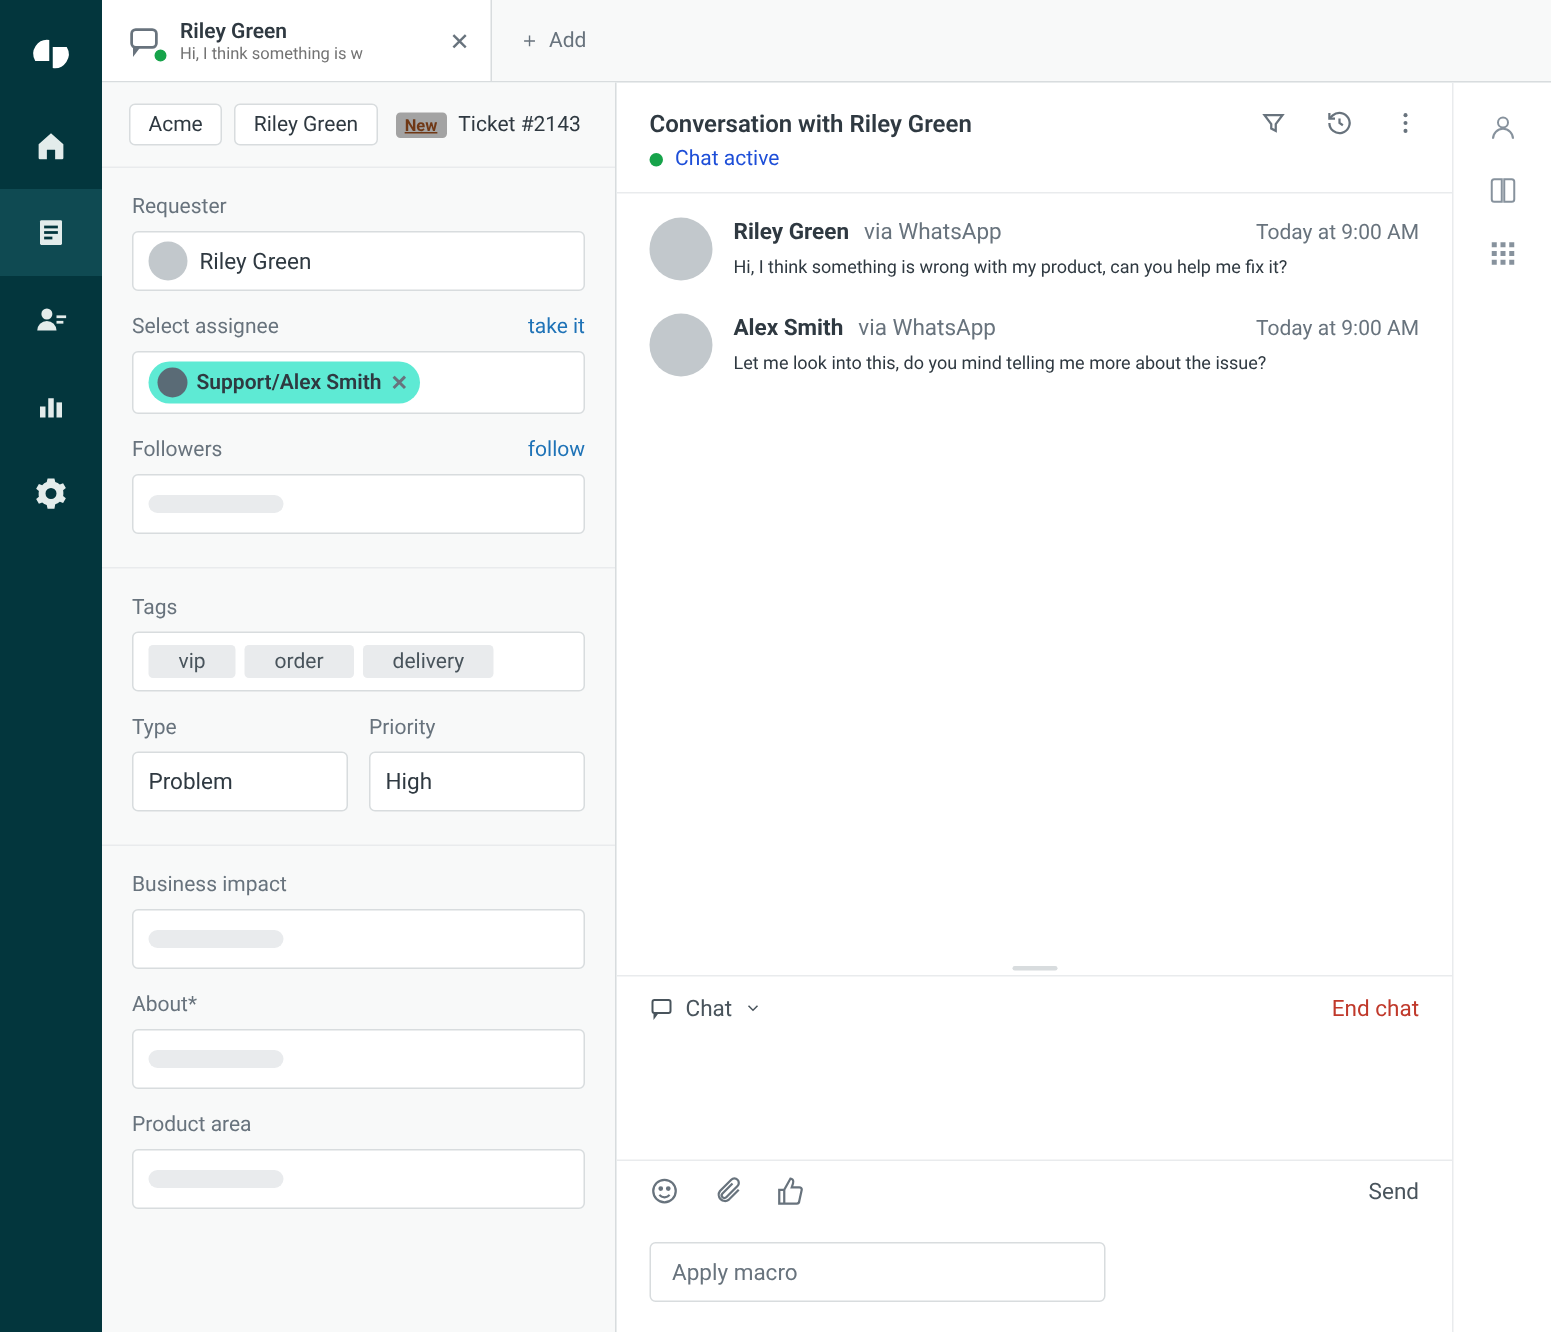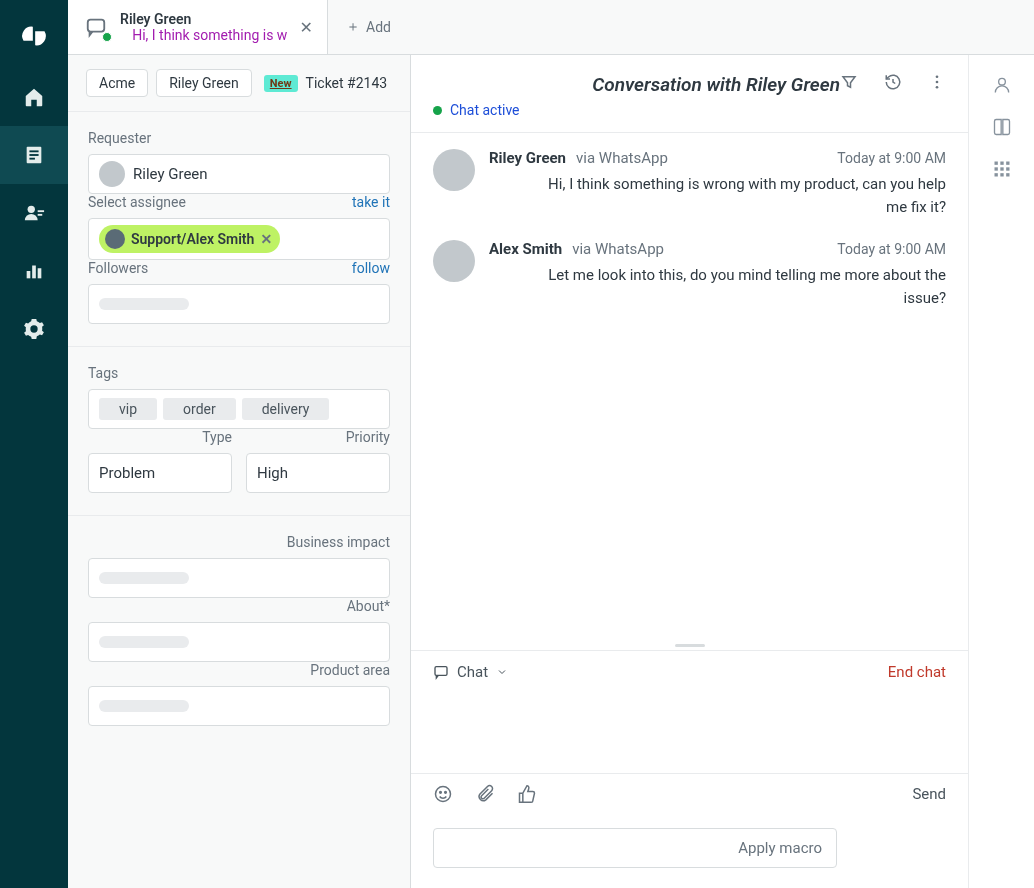--- a/index.html
+++ b/index.html
@@ -8,71 +8,71 @@
   .nav-rail .logo { color: #fff; margin-bottom: 18px; }
   .nav-rail .nav-item { width: 68px; height: 58px; display: flex; align-items: center; justify-content: center; color: #e3eceb; cursor: pointer; }
   .nav-rail .nav-item.active { background: #0f4a52; }
   .main { flex: 1; display: flex; flex-direction: column; }
   .tabbar { height: 55px; display: flex; align-items: stretch; border-bottom: 1px solid #d8dcde; background:#f8f9f9;}
   .tabbar .tab { width: 260px; display: flex; align-items: center; padding: 0 14px; border-right: 1px solid #d8dcde; background:#fff;}
   .tabbar .tab .tab-icon { width: 28px; height: 28px; display:flex; align-items:center; justify-content:center; color:#68737d; position:relative;}
   .tabbar .tab .tab-icon .status-dot { width:10px; height:10px; background:#16a34a; border-radius:50%; position:absolute; bottom:-1px; right:-2px; border:1.5px solid #fff;}
   .tabbar .tab .tab-text { margin-left: 10px; flex:1; min-width:0;}
   .tabbar .tab .tab-title { font-size:14px; font-weight:600; color:#2f3941;}
-  .tabbar .tab .tab-sub { font-size:14px; color:#a21caf; white-space:nowrap; overflow:hidden; text-overflow:ellipsis;text-align:center;}
+  .tabbar .tab .tab-sub { font-size:11px; color:#737373; white-space:nowrap; overflow:hidden; text-overflow:ellipsis;}
   .tabbar .tab .close { color:#68737d; font-size:16px; cursor:pointer;}
   .tabbar .add-tab { display:flex; align-items:center; padding:0 18px; color:#68737d; font-size:14px; cursor:pointer; gap:6px;}
-  .workspace { flex:1; display:flex; min-height:0;text-align:right;}
+  .workspace { flex:1; display:flex; min-height:0;}
   .left-col { width: 343px; border-right:1px solid #d8dcde; background:#f8f9f9; display:flex; flex-direction:column;}
   .breadcrumb-bar { padding:14px 18px; display:flex; gap:8px; align-items:center;}
   .crumb { border:1px solid #d8dcde; background:#fff; border-radius:4px; padding:5px 12px; font-size:14px; color:#2f3941; display:inline-flex; align-items:center; gap:8px;}
   .crumb.nb { border:none; background:transparent; padding:5px 4px;}
-  .badge-new { background:#5eead4; color:#703815; font-size:11px; font-weight:700; padding:2px 6px; border-radius:3px;text-decoration:underline;}
+  .badge-new { background:#a3a3a3; color:#703815; font-size:11px; font-weight:700; padding:2px 6px; border-radius:3px;text-decoration:underline;}
   .panel { border-top:1px solid #e9ebed; padding:18px 20px 22px;}
   .label-row { display:flex; justify-content:space-between; align-items:center; margin-bottom:8px;}
   .form-label { font-size:14px; color:#68737d;}
   .link-action { font-size:14px; color:#1f73b7; cursor:pointer;}
   .field { background:#fff; border:1px solid #d8dcde; border-radius:4px; min-height:40px; padding:6px 10px; display:flex; align-items:center; gap:8px; font-size:15px; color:#2f3941;}
   .avatar-sm { width:26px; height:26px; border-radius:50%; background:#c2c8cc; display:inline-block;}
-  .chip { background:#bef264; border-radius:14px; padding:4px 8px 4px 6px; display:inline-flex; align-items:center; gap:6px; font-size:14px; color:#2f3941; font-weight:600;}
+  .chip { background:#5eead4; border-radius:14px; padding:4px 8px 4px 6px; display:inline-flex; align-items:center; gap:6px; font-size:14px; color:#2f3941; font-weight:600;}
   .chip .chip-x { color:#68737d; cursor:pointer;}
   .chip .chip-av { width:20px; height:20px; border-radius:50%; background:#5a6b76;}
   .placeholder-bar { width:90px; height:12px; background:#e9ebed; border-radius:6px;}
   .tags { display:flex; gap:6px;}
   .tag { background:#e9ebed; border-radius:3px; padding:3px 20px; font-size:14px; color:#49545c;}
   .two-col { display:flex; gap:14px;}
   .two-col > div { flex:1;}
-  .spacer { margin-top:0;}
+  .spacer { margin-top:16px;}
   .center-col { flex:1; display:flex; flex-direction:column; min-width:0;}
   .conv-header { padding:18px 22px 14px; border-bottom:1px solid #e9ebed; display:flex; align-items:flex-start;}
   .conv-header .titles { flex:1;}
-  .conv-title { font-size:19px; font-weight:600; color:#2f3941; margin-bottom:6px;font-style:italic;}
+  .conv-title { font-size:16px; font-weight:600; color:#2f3941; margin-bottom:6px;}
   .conv-status { font-size:14px; color:#1d4ed8; display:flex; align-items:center; gap:8px;}
   .conv-status .dot { width:9px; height:9px; background:#16a34a; border-radius:50%;}
   .toolbar-icons { display:flex; gap:26px; color:#68737d;}
   .toolbar-icons .ico { cursor:pointer; display:flex; align-items:center; justify-content:center;}
   .messages { flex:1; overflow:auto; padding:16px 22px; }
   .msg { display:flex; gap:14px; margin-bottom:22px;}
   .msg .msg-av { width:42px; height:42px; border-radius:50%; background:#c2c8cc; flex-shrink:0;}
   .msg .msg-body { flex:1;}
   .msg .msg-head { display:flex; align-items:baseline; gap:10px; margin-bottom:6px;}
   .msg .author { font-size:15px; font-weight:700; color:#2f3941;}
   .msg .via { font-size:15px; color:#68737d;}
   .msg .time { margin-left:auto; font-size:14px; color:#68737d;}
-  .msg .text { font-size:15px; color:#2f3941; line-height:1.5;margin-left:36px;}
+  .msg .text { font-size:12px; color:#2f3941; line-height:1.5;}
   .grip { height:10px; display:flex; justify-content:center; align-items:center;}
   .grip::before { content:""; width:30px; height:3px; background:#d8dcde; border-radius:2px;}
   .reply-bar { border-top:1px solid #e9ebed; padding:12px 22px; display:flex; align-items:center;}
   .reply-bar .channel { display:flex; align-items:center; gap:8px; color:#49545c; font-size:15px; cursor:pointer;}
   .reply-bar .end-chat { margin-left:auto; color:#c0392b; font-size:15px; cursor:pointer;}
   .composer { height:80px;}
   .editor-toolbar { border-top:1px solid #e9ebed; padding:10px 22px; display:flex; align-items:center; gap:22px; color:#68737d;}
   .editor-toolbar .send { margin-left:auto; color:#49545c; font-size:15px;}
   .macro-bar { padding:14px 22px 20px;}
-  .macro-field { border:1px solid #d8dcde; border-radius:4px; padding:10px 14px; width:404px; font-size:15px; color:#68737d;}
+  .macro-field { border:1px solid #d8dcde; border-radius:4px; padding:10px 14px; width:304px; font-size:15px; color:#68737d;}
   .right-rail { width:66px; border-left:1px solid #e9ebed; display:flex; flex-direction:column; align-items:center; padding-top:20px; gap:22px; color:#87929d;}
   .right-rail .rico { cursor:pointer;}
   svg { display:block; }
 </style>
 </head>
 <body>
 
 <div class="nav-rail">
   <div class="logo">
     <svg width="28" height="28" viewBox="0 0 24 24" fill="currentColor">

